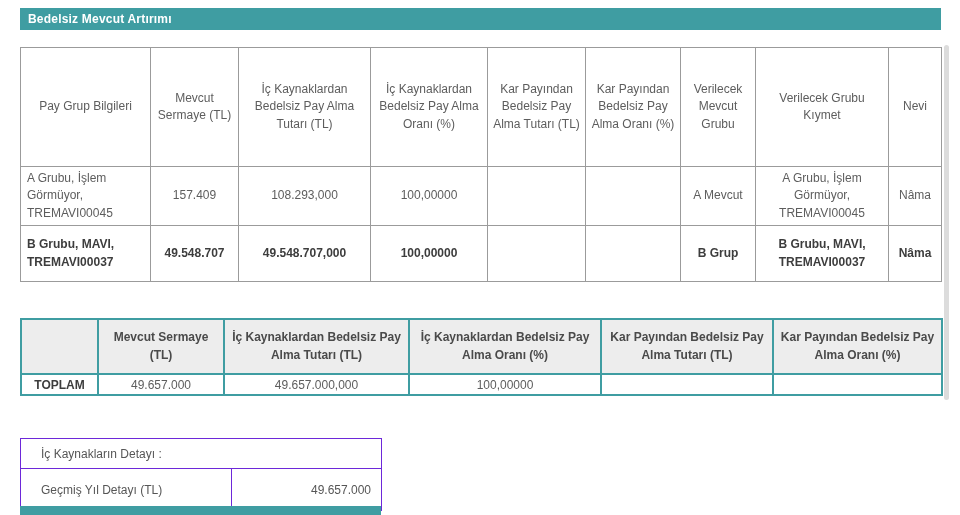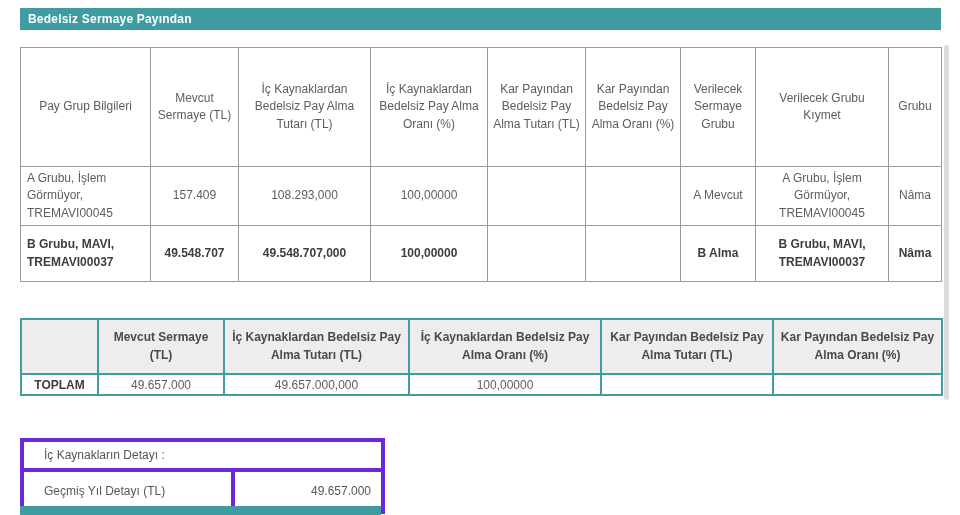--- a/index.html
+++ b/index.html
@@ -47,42 +47,42 @@
     background: #ffffff; font-weight: bold; color: #3d3d3d; text-align: center; padding: 2px 4px;
   }
   .t2 tbody td { background: #ffffff; text-align: center; padding: 2px 4px; }
 
   
   table.t3 {
     position: absolute; left: 20px; top: 438px; width: 361px;
     border-collapse: collapse; table-layout: fixed;
     font-size: 12px; color: #565656;
   }
-  .t3 td { border: 4px solid #6d28d9; background: #ffffff; vertical-align: middle; padding: 2px 20px; }
+  .t3 td { border: 1px solid #6d28d9; background: #ffffff; vertical-align: middle; padding: 2px 20px; }
   .t3 tr.title-row { height: 30px; }
   .t3 tr.data-row { height: 42px; }
   .t3 td.val { text-align: right; padding-right: 10px; }
 
   .next-section-bar {
     position: absolute; left: 20px; top: 506px; width: 361px; height: 9px;
     background: #3f9da2;
   }
 
   .scroll-strip {
     position: absolute; left: 944px; top: 45px; width: 5px; height: 355px;
     background: #dcdcdc; border-radius: 3px;
   }
 </style>
 </head>
 <body>
 
 <div class="page">
 
   <div class="section-bar">
-    <span>Bedelsiz Sermaye Payından</span>
+    <span>Bedelsiz Mevcut Artırımı</span>
   </div>
 
   <table class="t1">
     <colgroup>
       <col style="width:130px">
         <col style="width:88px">
         <col style="width:132px">
       <col style="width:117px">
         <col style="width:98px">
         <col style="width:95px">
@@ -91,23 +91,23 @@
         <col style="width:53px">
     </colgroup>
     <thead>
       <tr>
         <th>Pay Grup Bilgileri</th>
         <th>Mevcut Sermaye (TL)</th>
         <th>İç Kaynaklardan Bedelsiz Pay Alma Tutarı (TL)</th>
         <th>İç Kaynaklardan Bedelsiz Pay Alma Oranı (%)</th>
         <th>Kar Payından Bedelsiz Pay Alma Tutarı (TL)</th>
         <th>Kar Payından Bedelsiz Pay Alma Oranı (%)</th>
-        <th>Verilecek Sermaye Grubu</th>
+        <th>Verilecek Mevcut Grubu</th>
         <th>Verilecek Grubu Kıymet</th>
-        <th>Grubu</th>
+        <th>Nevi</th>
       </tr>
     </thead>
     <tbody>
       <tr class="row-a">
         <td class="al">A Grubu, İşlem Görmüyor, TREMAVI00045</td>
         <td>157.409</td>
         <td>108.293,000</td>
         <td>100,00000</td>
         <td></td>
         <td></td>
@@ -115,21 +115,21 @@
         <td>A Grubu, İşlem Görmüyor, TREMAVI00045</td>
         <td>Nâma</td>
       </tr>
       <tr class="row-b bold">
         <td class="al">B Grubu, MAVI, TREMAVI00037</td>
         <td>49.548.707</td>
         <td>49.548.707,000</td>
         <td>100,00000</td>
         <td></td>
         <td></td>
-        <td>B Alma</td>
+        <td>B Grup</td>
         <td>B Grubu, MAVI, TREMAVI00037</td>
         <td>Nâma</td>
       </tr>
     </tbody>
   </table>
 
   <table class="t2">
     <colgroup>
       <col style="width:77px">
         <col style="width:126px">

